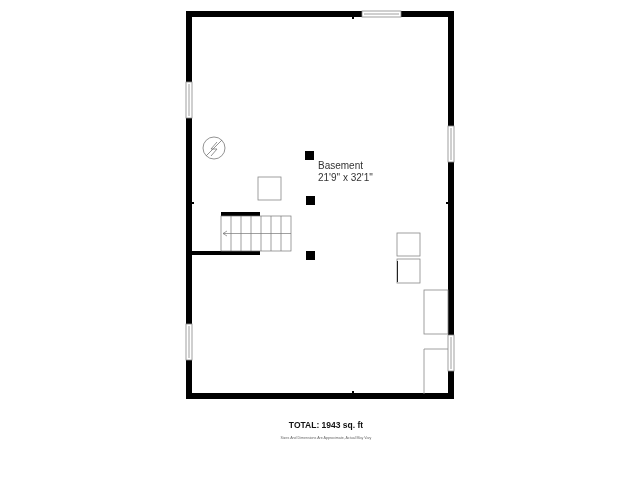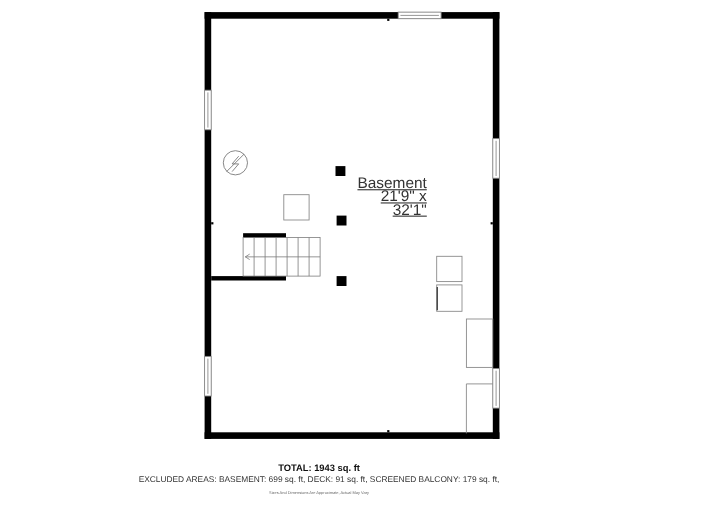--- a/index.html
+++ b/index.html
@@ -1,19 +1,19 @@
 <!DOCTYPE html>
 <html><head>
   <meta charset="utf-8">
   <style>
     html, body { margin: 0; padding: 0; background: #ffffff; }
     body { width: 640px; height: 480px; position: relative; overflow: hidden; font-family: "Liberation Sans", sans-serif; }
     .plan { position: absolute; left: 0; top: 0; width: 640px; height: 410px; }
-    .room-label { position: absolute; text-align: right; color: #333333; font-size: 14px; line-height: 12px; text-decoration: underline; }
-    .footer { position: absolute; left: 0; top: 420px; width: 580px; text-align: center; color: #333333; }
+    .room-label { position: absolute; text-align: left; color: #333333; font-size: 10px; line-height: 12px; }
+    .footer { position: absolute; left: 0; top: 420px; width: 580px; text-align: center; color: #333333; padding-left: 36px; }
     .footer .total { font-size: 8.5px; font-weight: bold; line-height: 11px; color: #111111; }
     .footer .line { font-size: 7.6px; line-height: 10px; }
     .footer .disclaimer { font-size: 3.6px; line-height: 6px; margin-top: 4px; color: #666666; }
   </style>
 </head>
 <body>
 
 <svg class="plan" width="640" height="410" viewBox="0 0 640 410" xmlns="http://www.w3.org/2000/svg">
 
   <g fill="#000">
@@ -90,15 +90,14 @@
   </g>
 </svg>
 
 <div class="room-label" style="left:318px; top:160px; width:70px;">
   <div>Basement</div>
   <div>21'9" x 32'1"</div>
 </div>
 
 <div class="footer">
   <div class="total">TOTAL: 1943 sq. ft</div>
-  <div class="line">EXCLUDED AREAS: BASEMENT: 699 sq. ft, DECK: 91 sq. ft, SCREENED BALCONY: 179 sq. ft,</div>
   <div class="disclaimer">Sizes And Dimensions Are Approximate, Actual May Vary</div>
 </div>
 
 </body></html>

